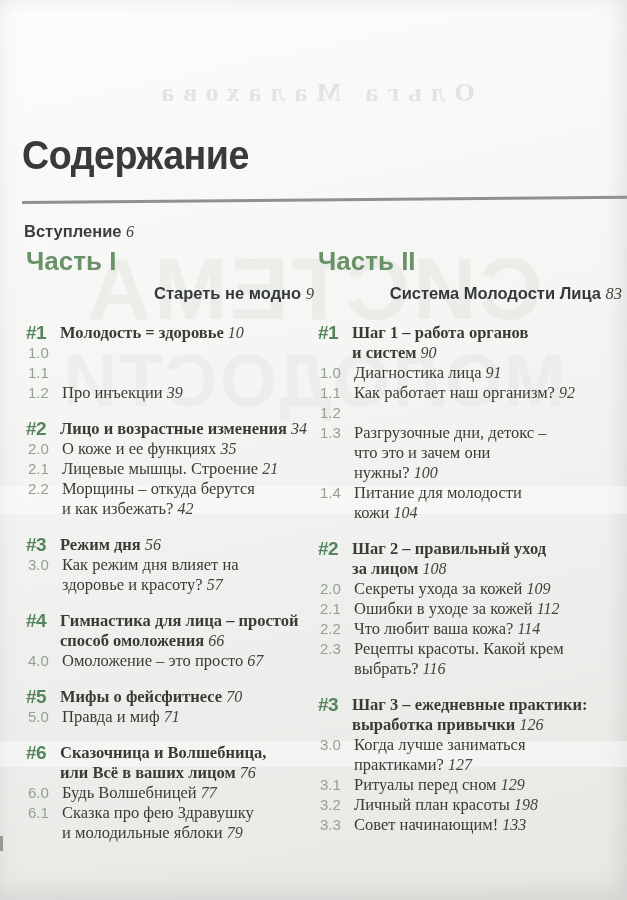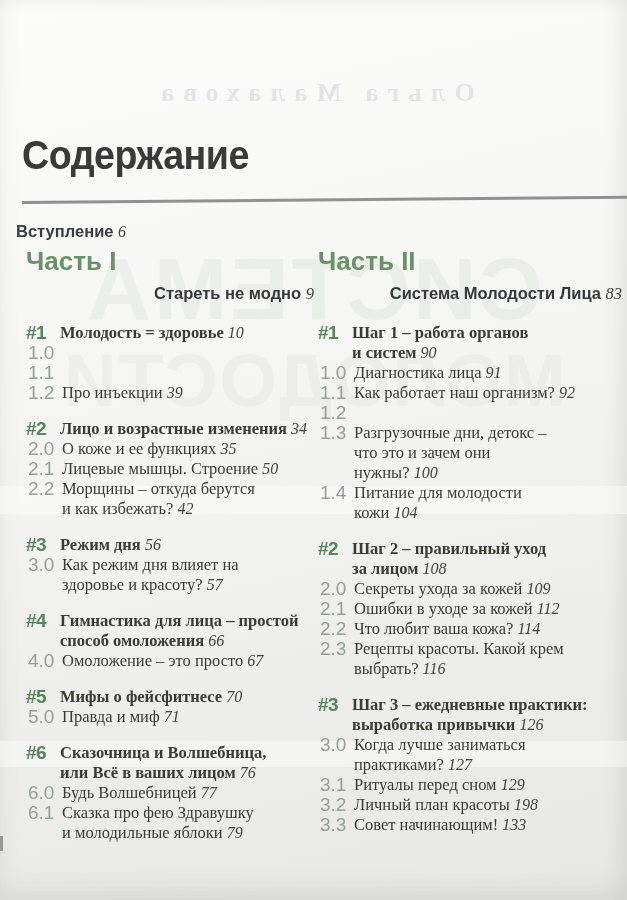--- a/index.html
+++ b/index.html
@@ -26,36 +26,36 @@
 
   .doc-title{
     position:absolute;left:22px;top:133px;margin:0;
     font-size:40px;font-weight:700;color:#3a3a3a;
     letter-spacing:-.5px;transform:scaleX(.94);transform-origin:left center;
   }
   .rule{
     position:absolute;left:22px;top:201px;width:605px;height:3px;
     background:#8f9091;transform:rotate(-.5deg);transform-origin:left center;
   }
-  .intro{position:absolute;left:16px;top:222px;font-size:16.5px;font-weight:700;color:#393d3f;}
+  .intro{position:absolute;left:24px;top:222px;font-size:16.5px;font-weight:700;color:#393d3f;}
   .pg{font-family:"Liberation Serif",serif;font-style:italic;font-weight:500;color:#44443f;}
   .intro .pg{font-size:16px;}
 
   .col{position:absolute;top:247px;}
   .col-left{left:26px;width:288px;}
   .col-right{left:318px;width:304px;}
   .part-title{margin:0 0 8px 0;font-size:26px;line-height:28px;font-weight:700;color:#6b9169;letter-spacing:0;}
   .part-subtitle{margin:0 0 19px 0;font-size:16.5px;line-height:20px;font-weight:700;color:#35393b;text-align:right;}
 
   .toc-section + .toc-section{margin-top:16px;}
   .row{display:flex;align-items:flex-start;}
   .num{flex:0 0 34px;line-height:20px;}
   .txt{flex:1;font-family:"Liberation Serif",serif;font-size:16.5px;line-height:20px;color:#3b3b36;}
   .head-num{font-size:19px;font-weight:700;color:#54855c;letter-spacing:-.5px;}
-  .item-num{font-size:19px;color:#93a094;padding-left:2px;}
+  .item-num{font-size:15px;color:#93a094;padding-left:2px;}
   .head-title{font-weight:700;white-space:pre-line;}
   .item-title{white-space:pre-line;}
   .txt .pg{font-size:16px;}
 </style>
 </head>
 <body>
 
 <div class="page">
 
   <div class="wm wm-author">Ольга Малахова</div>
@@ -100,21 +100,21 @@
           <div class="row head">
             <span class="num head-num">#2</span>
             <span class="txt"><b class="head-title">Лицо и возрастные изменения</b> <i class="pg">34</i></span>
           </div>
           <div class="row item">
             <span class="num item-num">2.0</span>
             <span class="txt"><span class="item-title">О коже и ее функциях</span> <i class="pg">35</i></span>
           </div>
           <div class="row item">
             <span class="num item-num">2.1</span>
-            <span class="txt"><span class="item-title">Лицевые мышцы. Строение</span> <i class="pg">50</i></span>
+            <span class="txt"><span class="item-title">Лицевые мышцы. Строение</span> <i class="pg">21</i></span>
           </div>
           <div class="row item">
             <span class="num item-num">2.2</span>
             <span class="txt"><span class="item-title">Морщины – откуда берутся
 и как избежать?</span> <i class="pg">42</i></span>
           </div>
         </div>
         <div class="toc-section">
           <div class="row head">
             <span class="num head-num">#3</span>

